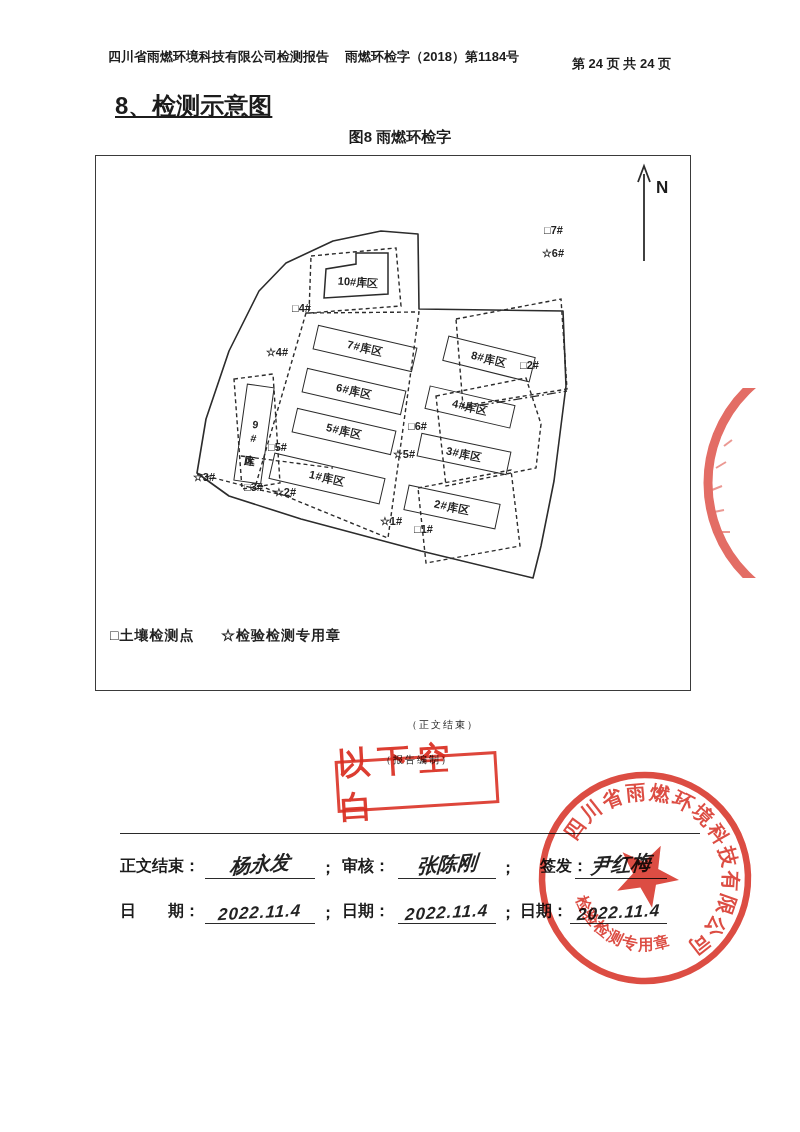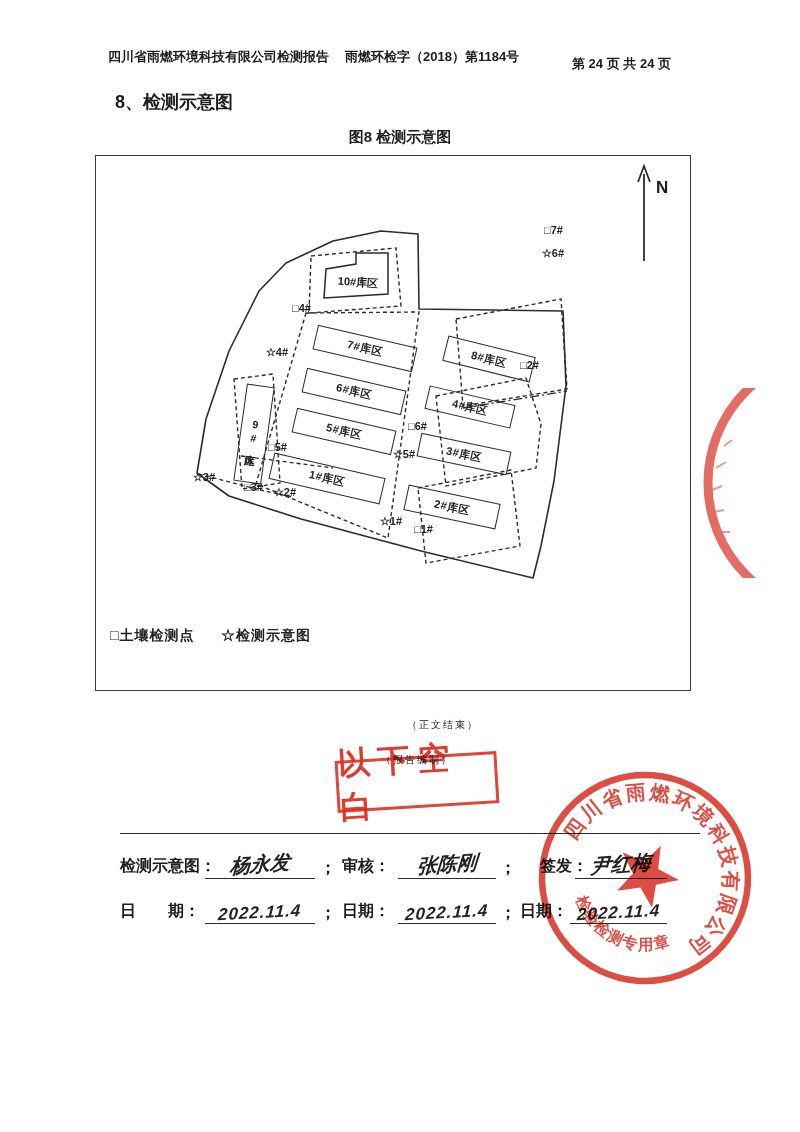--- a/index.html
+++ b/index.html
@@ -1,21 +1,21 @@
 <!DOCTYPE html>
 <html><head>
 <meta charset="utf-8">
 <style>
   html,body{margin:0;padding:0;}
   body{width:800px;height:1132px;position:relative;background:#ffffff;
        font-family:"Liberation Sans", sans-serif;color:#1c1c1c;overflow:hidden;}
   .abs{position:absolute;}
   
   .hdr{font-size:13px;font-weight:600;white-space:nowrap;}
-  .sec-title{font-size:18px;font-weight:700;}
+  .sec-title{font-size:24px;font-weight:700;text-decoration:underline;}
   .fig-cap{font-size:15px;font-weight:600;}
   
   .dbox{left:95px;top:155px;width:594px;height:534px;border:1.5px solid #3a3a3a;}
   .bldg{border:1.4px solid #2b2b2b;display:flex;align-items:center;justify-content:center;
         font-size:11px;font-weight:700;color:#222;background:transparent;letter-spacing:0.5px;}
   .pt{font-size:11px;font-weight:700;color:#222;white-space:nowrap;}
   .legend{font-size:14px;font-weight:600;color:#222;letter-spacing:1px;}
   .nlab{font-size:17px;font-weight:700;}
   .vtext{writing-mode:vertical-rl;text-orientation:upright;letter-spacing:2px;}
   
@@ -37,21 +37,21 @@
   .seal{mix-blend-mode:multiply;}
 </style>
 </head>
 <body>
 
 <div class="abs hdr" style="left:108px;top:48px;">四川省雨燃环境科技有限公司检测报告</div>
 <div class="abs hdr" style="left:345px;top:48px;">雨燃环检字（2018）第1184号</div>
 <div class="abs hdr" style="left:572px;top:55px;">第 24 页 共 24 页</div>
 
 <div class="abs sec-title" style="left:115px;top:90px;">8、检测示意图</div>
-<div class="abs fig-cap" style="left:0;top:128px;width:800px;text-align:center;">图8 检测示意图</div>
+<div class="abs fig-cap" style="left:0;top:128px;width:800px;text-align:center;">图8 雨燃环检字</div>
 
 <div class="abs dbox">
 
   <svg class="abs" style="left:0;top:0;" width="594" height="534" viewBox="0 0 594 534">
 
     <path d="M190,107 L237,85 L285,75 L322,78 L323,153 L467,155 L470,230 L458,325 L445,390 L437,422
              L325,395 L205,363 L133,340 L101,317 L110,263 L133,195 L163,135 Z" fill="none" stroke="#2c2c2c" stroke-width="1.6" stroke-linejoin="round"></path>
 
     <path d="M215,100 L300,92 L305,150 L213,157 Z" fill="none" stroke="#2c2c2c" stroke-width="1.4" stroke-dasharray="4,3"></path>
 
@@ -100,31 +100,31 @@
   <span class="abs pt" style="left:297px;top:292px;">☆5#</span>
   <span class="abs pt" style="left:172px;top:285px;">□5#</span>
   <span class="abs pt" style="left:97px;top:315px;">☆3#</span>
   <span class="abs pt" style="left:148px;top:325px;">□3#</span>
   <span class="abs pt" style="left:178px;top:330px;">☆2#</span>
   <span class="abs pt" style="left:284px;top:359px;">☆1#</span>
   <span class="abs pt" style="left:318px;top:367px;">□1#</span>
 
   <div class="abs" style="left:14px;top:470px;">
     <span class="legend">□土壤检测点</span>
-    <span class="legend" style="margin-left:22px;">☆检测示意图</span>
+    <span class="legend" style="margin-left:22px;">☆检验检测专用章</span>
   </div>
 </div>
 
 <div class="abs endtxt" style="left:0;top:718px;width:800px;text-align:center;">（正文结束）</div>
 <div class="abs endtxt" style="left:338px;top:753px;">（报告编制）</div>
 <div class="abs redstamp" style="left:336px;top:756px;width:156px;height:46px;">以下空白</div>
 
 <div class="abs sigline" style="left:120px;top:833px;width:580px;height:0;"></div>
 
-<span class="abs siglab" style="left:120px;top:856px;">检测示意图：</span>
+<span class="abs siglab" style="left:120px;top:856px;">正文结束：</span>
 <span class="abs ul" style="left:205px;top:846px;width:110px;height:32px;">
     <span class="hw">杨永发</span>
   </span>
 <span class="abs semi" style="left:320px;top:858px;">；</span>
 <span class="abs siglab" style="left:342px;top:856px;">审核：</span>
 <span class="abs ul" style="left:398px;top:844px;width:98px;height:34px;">
     <span class="hw">张陈刚</span>
   </span>
 <span class="abs semi" style="left:500px;top:858px;">；</span>
 <span class="abs siglab" style="left:540px;top:856px;">签发：</span>

